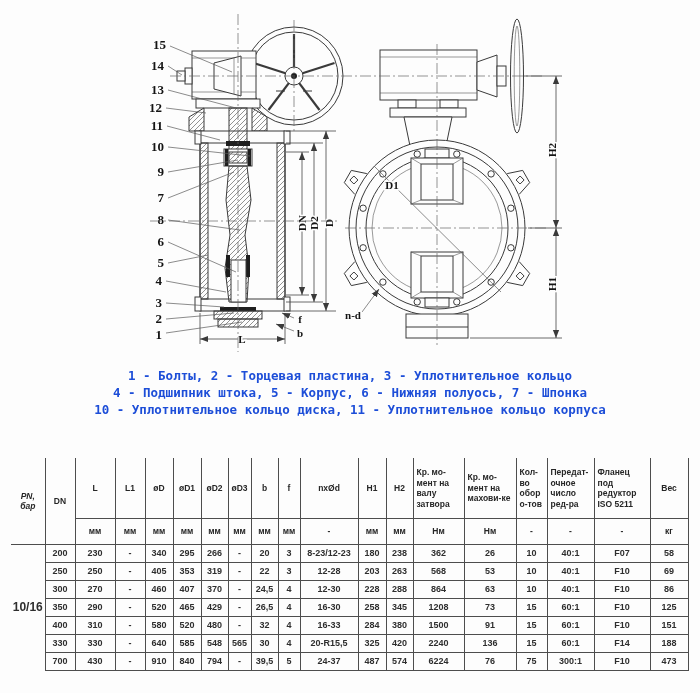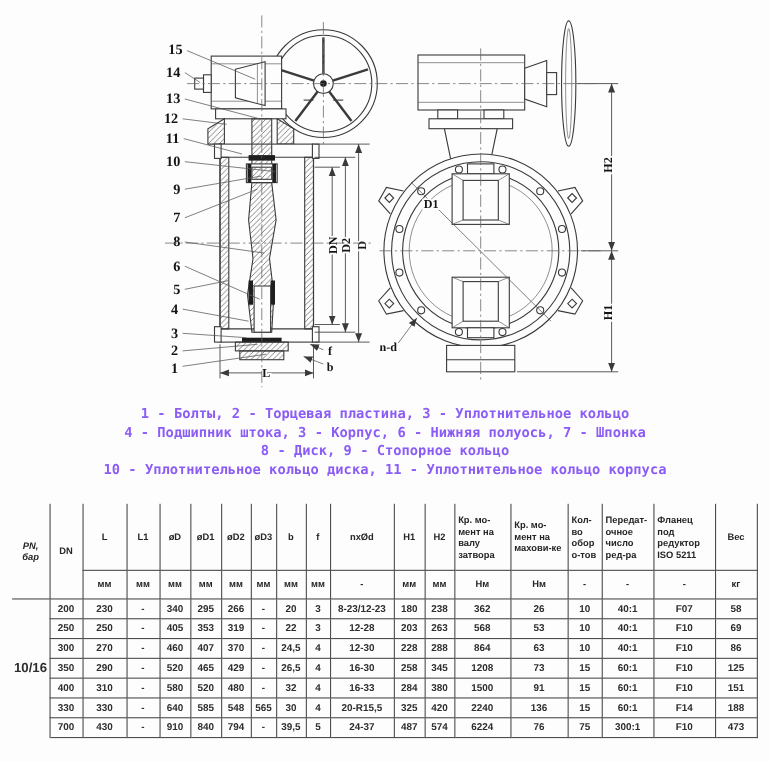--- a/index.html
+++ b/index.html
@@ -15,21 +15,21 @@
   .cl{stroke:#666;stroke-width:.7;fill:none;stroke-dasharray:11 3 2 3;}
   .hat{fill:url(#h);stroke:#3a3a3a;stroke-width:1;}
   .spk{stroke:#3a3a3a;stroke-width:2.2;fill:none;}
   .num{font:bold 13px "Liberation Serif",serif;fill:#141414;text-anchor:end;}
   .dlab{font:bold 11px "Liberation Serif",serif;fill:#141414;text-anchor:middle;
         paint-order:stroke;stroke:#fdfdfd;stroke-width:3px;}
   .blk{fill:#1e1e1e;stroke:none;}
   
   #legend{position:absolute;left:0;top:367px;width:700px;text-align:center;
           font-family:"DejaVu Sans Mono",monospace;font-size:12.5px;font-weight:bold;
-          line-height:17px;color:#8b5cf6;}
+          line-height:17px;color:#1d4ed8;}
   
   #spec-table{position:absolute;left:11px;top:458px;border-collapse:collapse;table-layout:fixed;}
   #spec-table th,#spec-table td{border:1px solid #4d4d4d;text-align:center;vertical-align:middle;
           padding:0 1px;overflow:hidden;color:#262626;}
   #spec-table thead th{border-top:none;font-size:8.5px;font-weight:bold;white-space:pre-line;line-height:10.5px;}
   #spec-table tr.hrow th{height:60px;}
   #spec-table tr.units th{height:25px;}
   #spec-table th.lft{text-align:left;padding-left:3px;}
   #spec-table td{font-size:9px;font-weight:bold;height:17px;line-height:17px;color:#2e2e2e;}
   #spec-table .pn-h{border-left:none;font-style:italic;}
@@ -245,22 +245,21 @@
       <line class="cl" x1="150" y1="221" x2="340" y2="221"></line>
       <line class="cl" x1="345" y1="228" x2="548" y2="228"></line>
       <line class="cl" x1="238" y1="14" x2="238" y2="352"></line>
       <line class="cl" x1="294" y1="20" x2="294" y2="132"></line>
       <line class="cl" x1="437" y1="44" x2="437" y2="348"></line>
     </g>
   </svg>
 
   <div id="legend">
     <div>1 - Болты, 2 - Торцевая пластина, 3 - Уплотнительное кольцо</div>
-    <div>4 - Подшипник штока, 3 - Корпус, 6 - Нижняя полуось, 7 - Шпонка</div>
-    <div>8 - Диск, 9 - Стопорное кольцо</div>
+    <div>4 - Подшипник штока, 5 - Корпус, 6 - Нижняя полуось, 7 - Шпонка</div>
     <div>10 - Уплотнительное кольцо диска, 11 - Уплотнительное кольцо корпуса</div>
   </div>
 
   <table id="spec-table">
     <colgroup>
       <col style="width:34px">
         <col style="width:30px">
         <col style="width:40px">
         <col style="width:30px">
       <col style="width:28px">

